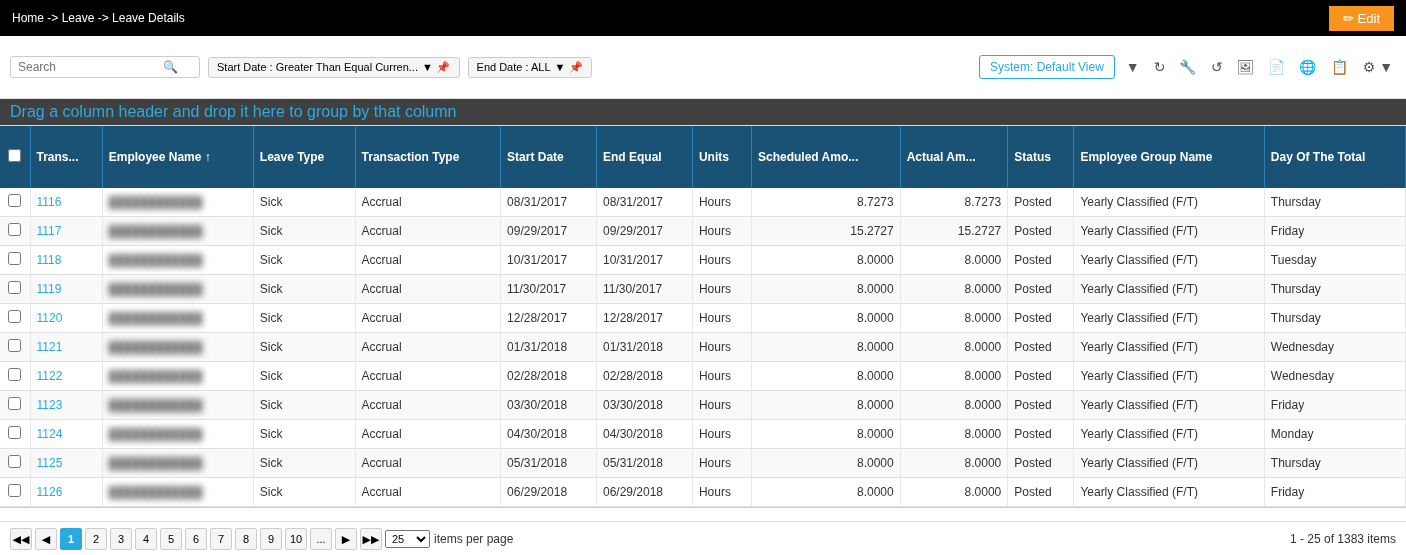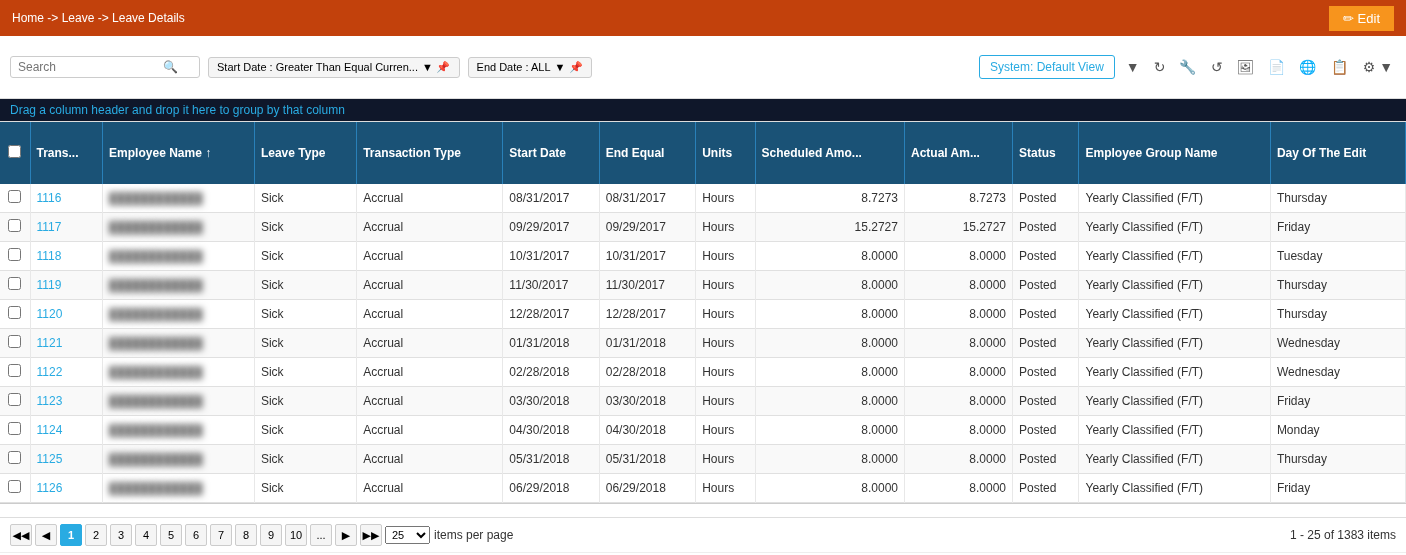--- a/index.html
+++ b/index.html
@@ -1,20 +1,20 @@
 <!DOCTYPE html>
 <html><head>
   <meta charset="utf-8">
   <style>
     * { box-sizing: border-box; margin: 0; padding: 0; }
     body { font-family: Arial, sans-serif; font-size: 12px; background: #f0f0f0; color: #333; }
 
     
     .top-bar {
-      background: #c2410c;
+      background: #000000;
       height: 36px;
       display: flex;
       align-items: center;
       justify-content: space-between;
       padding: 0 12px;
     }
     .breadcrumb { color: #fff; font-size: 12px; }
     .edit-btn {
       background: #f7941d;
       color: #fff;
@@ -78,23 +78,23 @@
       background: none;
       border: none;
       cursor: pointer;
       font-size: 14px;
       color: #555;
       padding: 2px 3px;
     }
 
     
     .group-hint {
-      background: #0f172a;
+      background: #404040;
       padding: 4px 10px;
-      font-size: 12px;
+      font-size: 16px;
       color: #29abe2;
       border-bottom: 1px solid #ddd;
     }
 
     
     .table-container {
       overflow-x: auto;
       overflow-y: hidden;
       background: #fff;
     }
@@ -221,21 +221,21 @@
         <th>Employee Name <span>↑</span></th>
         <th>Leave Type</th>
         <th>Transaction Type</th>
         <th>Start Date</th>
         <th>End Equal</th>
         <th>Units</th>
         <th>Scheduled Amo...</th>
         <th>Actual Am...</th>
         <th>Status</th>
         <th>Employee Group Name</th>
-        <th>Day Of The Edit</th>
+        <th>Day Of The Total</th>
       </tr>
     </thead>
     <tbody id="table-body">
     <tr>
     <td><input type="checkbox" style=""></td>
     <td><a class="trans-link" href="#">1116</a></td>
     <td><span class="blurred">████████████</span></td>
     <td>Sick</td>
     <td>Accrual</td>
     <td>08/31/2017</td>

